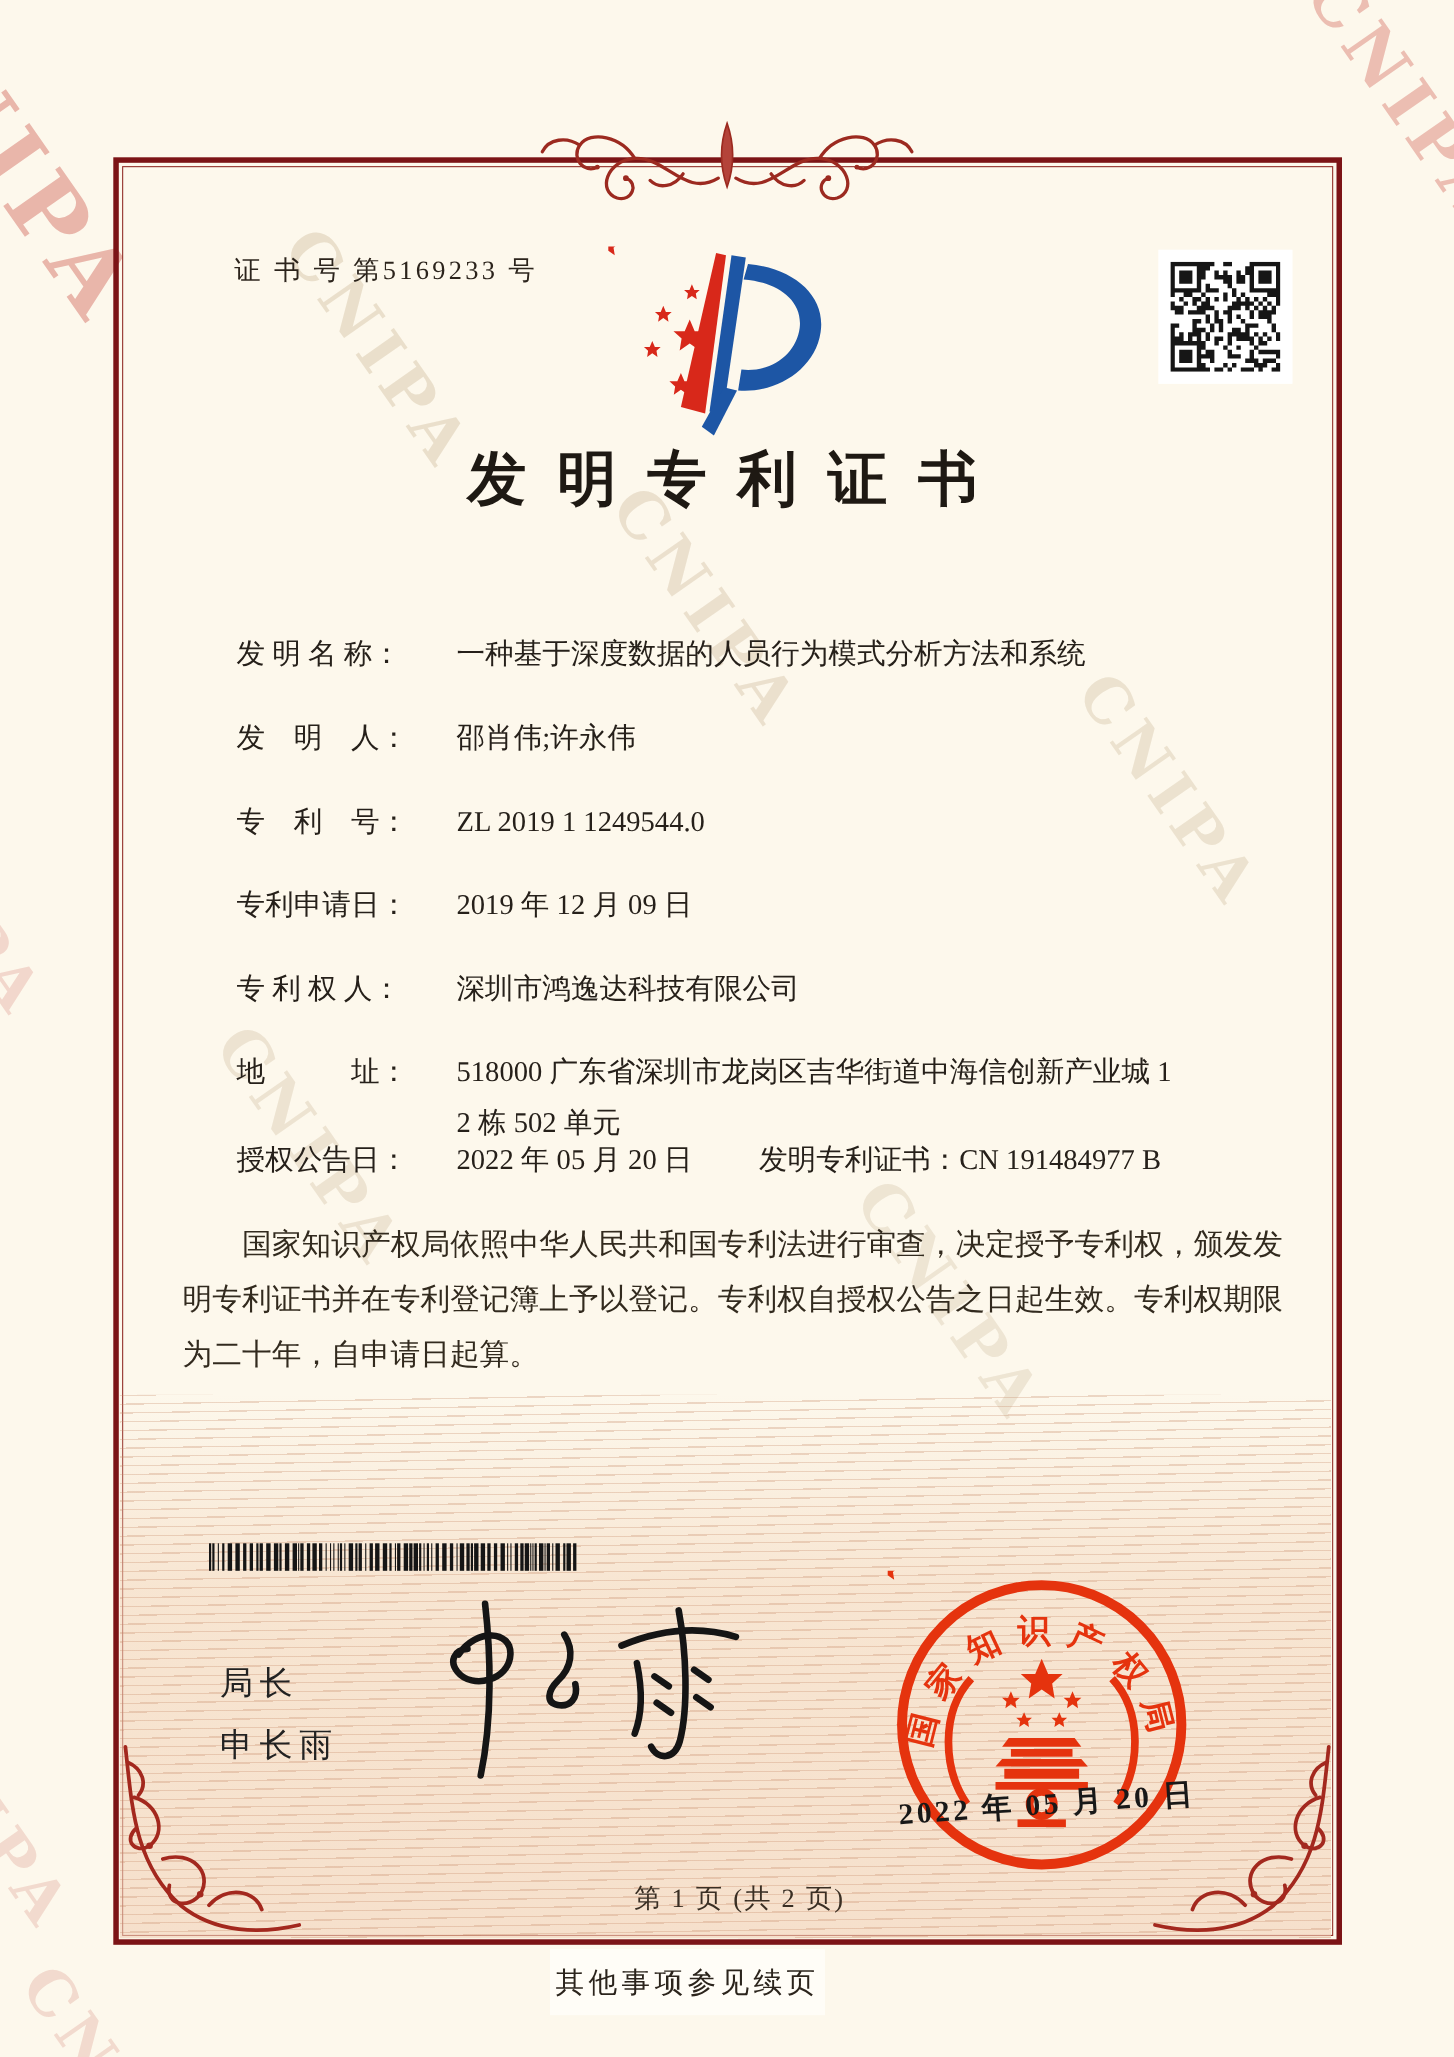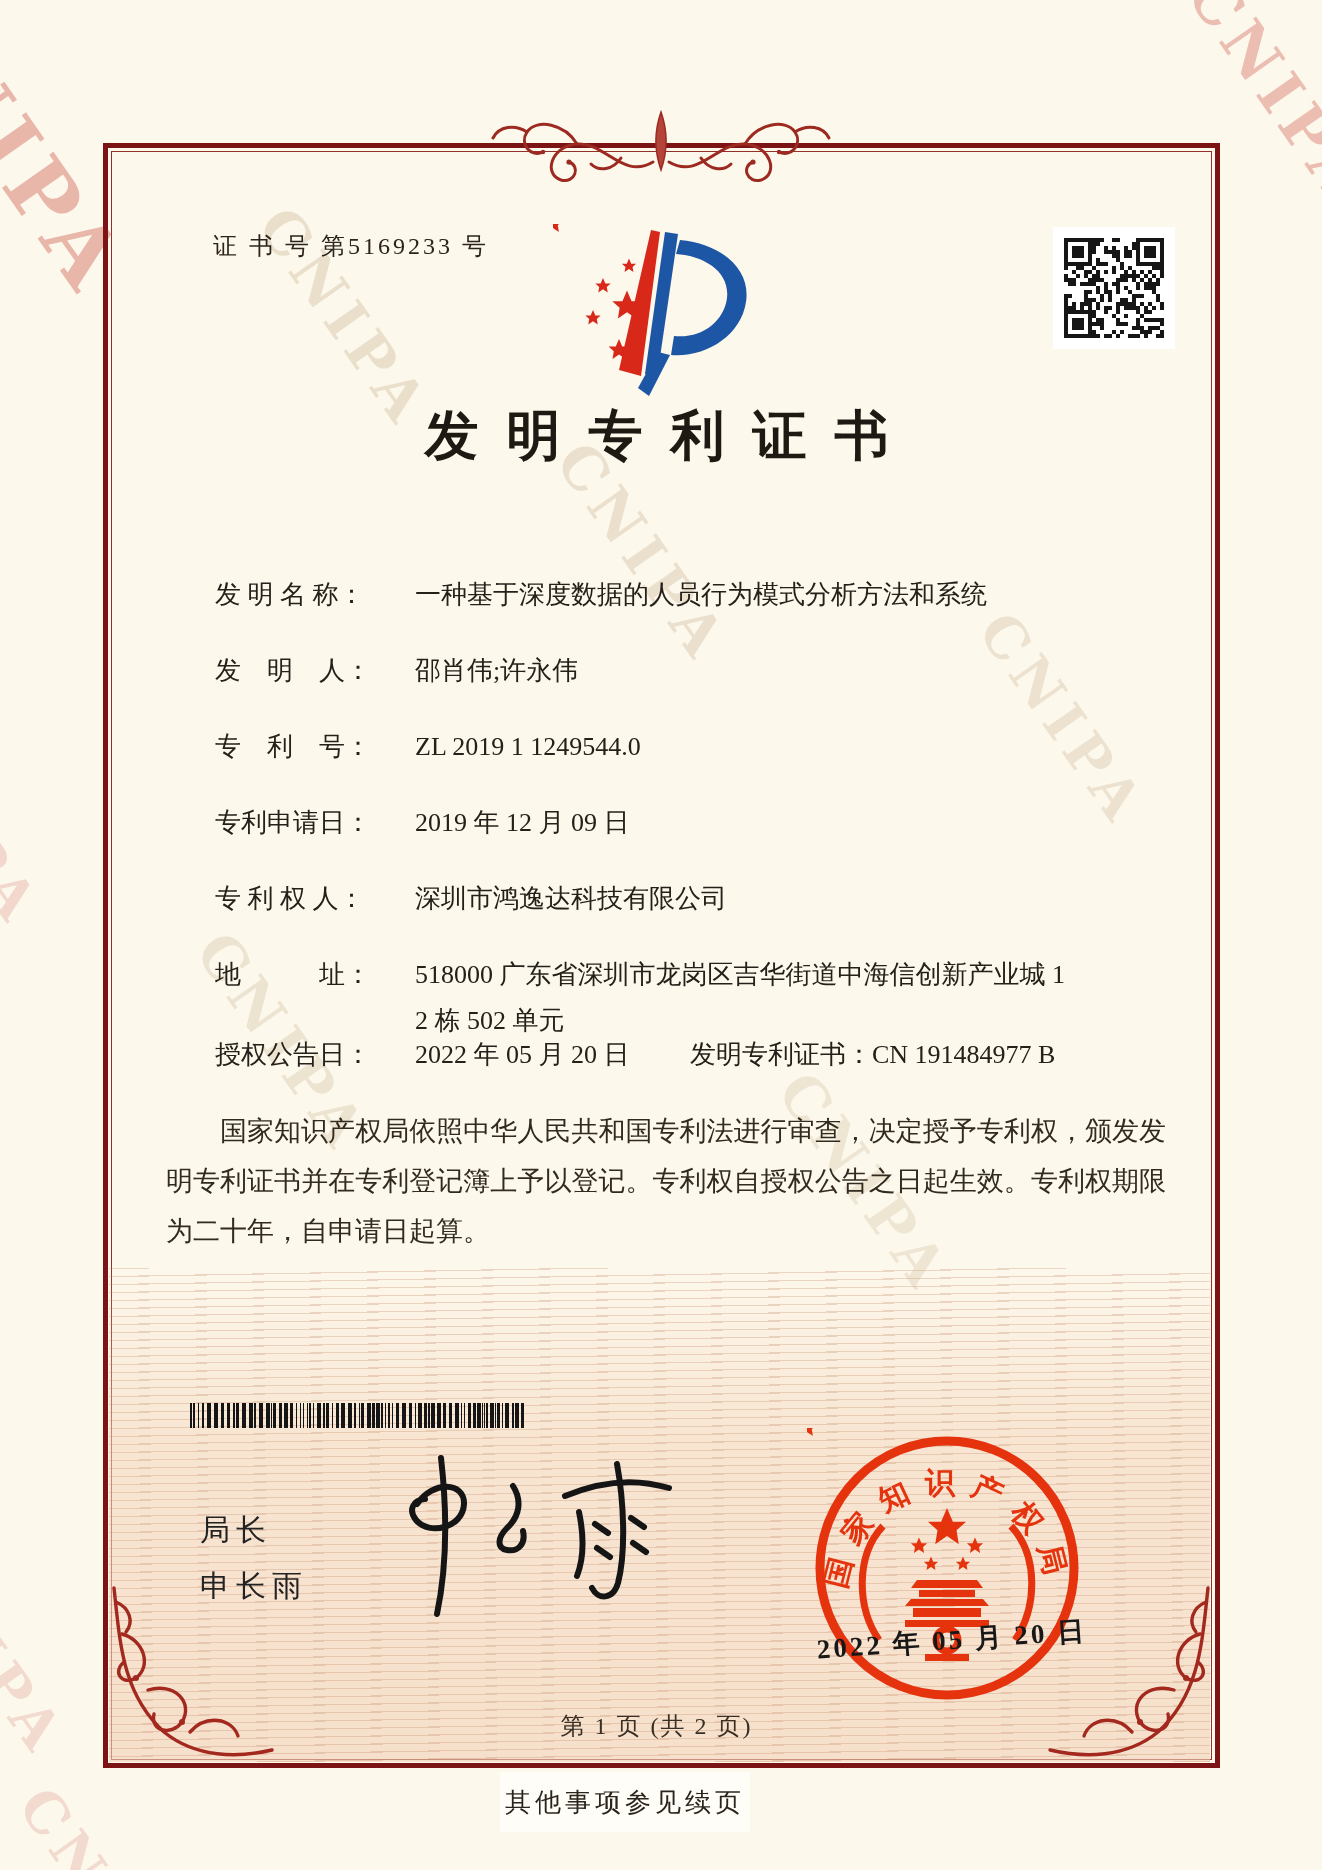--- a/index.html
+++ b/index.html
@@ -43,21 +43,21 @@
   .signer{position:absolute;left:200px;font-size:30px;color:#222;
           font-family:"Liberation Sans","DejaVu Sans",sans-serif;letter-spacing:6px;}
 
   .qr-wrap{position:absolute;left:1053px;top:227px;width:122px;height:122px;background:#fff;}
   .qr-wrap svg{position:absolute;left:11px;top:11px;}
 
   .seal-date{position:absolute;left:802px;top:1622px;width:300px;text-align:center;
              font-size:27px;color:#181818;letter-spacing:3px;transform:rotate(-4deg);font-weight:600;}
 
   .page-info{position:absolute;left:103px;top:1710px;width:1107px;text-align:center;
-             font-size:24px;color:#3a2f24;letter-spacing:2px;}
+             font-size:24px;color:#3a2f24;letter-spacing:2px;padding-left:16px;}
   .cont-wrap{position:absolute;left:500px;top:1772px;width:250px;height:60px;background:#fffdf7;
              display:flex;align-items:center;justify-content:center;}
   .cont-note{font-size:26px;color:#2b241c;letter-spacing:4px;}
 </style>
 </head>
 <body>
 
 <span class="wm" style="left:-55px;top:-35px;font-size:86px;color:rgba(203,82,72,0.40);transform:rotate(55deg);">CNIPA</span>
 <span class="wm" style="left:1232px;top:-40px;font-size:62px;color:rgba(203,82,72,0.35);transform:rotate(55deg);">CNIPA</span>
 <span class="wm" style="left:300px;top:195px;font-size:58px;color:rgba(213,196,168,0.48);transform:rotate(55deg);">CNIPA</span>

